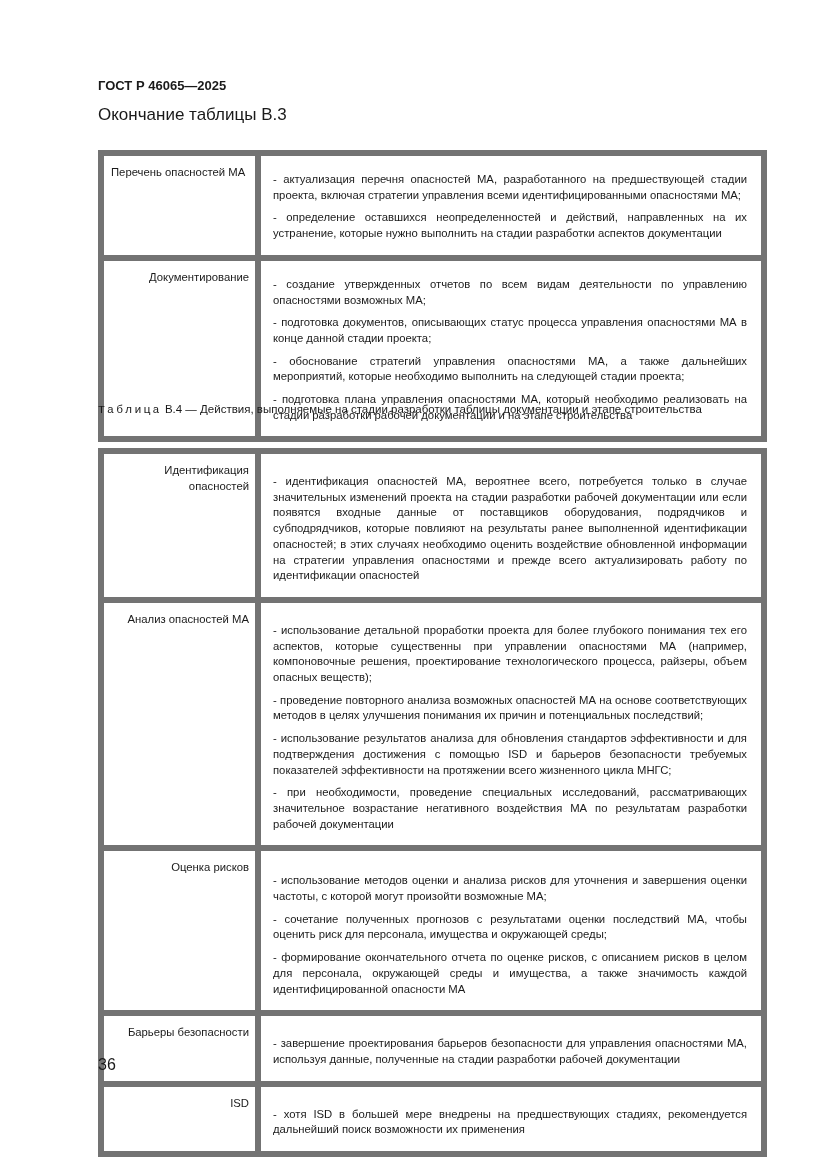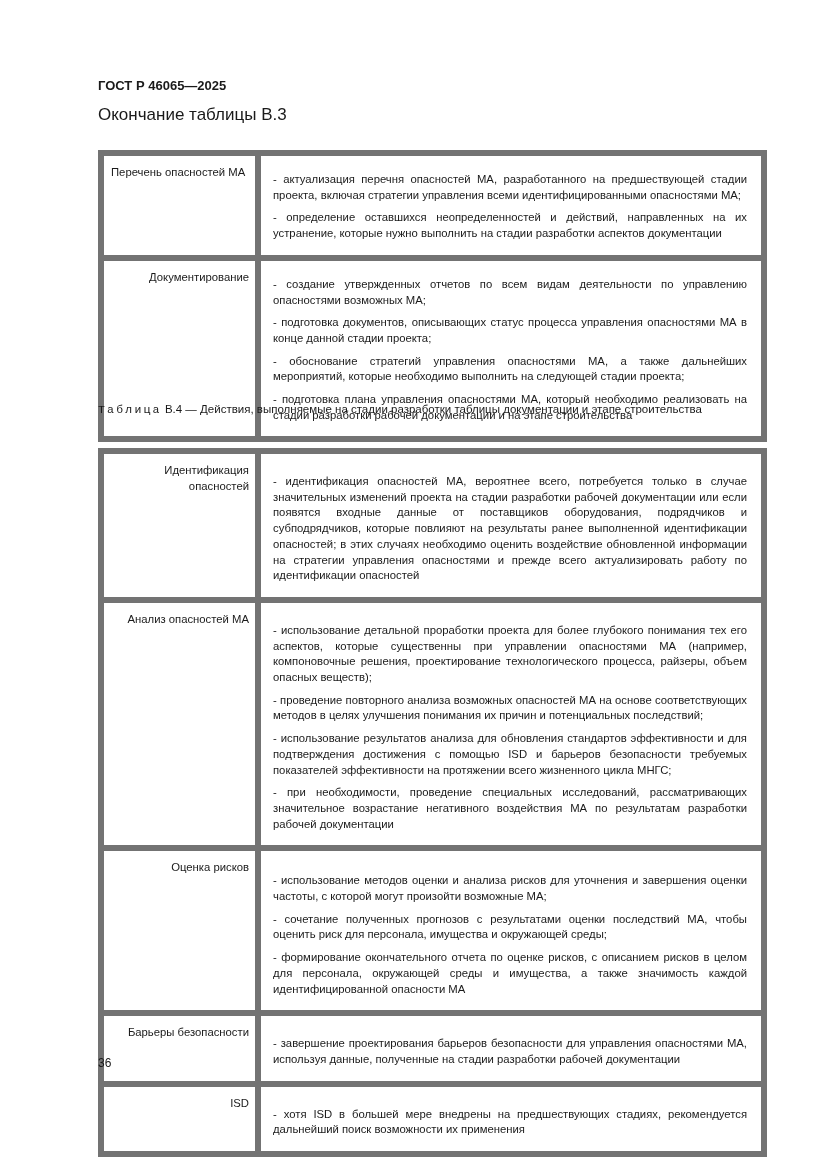--- a/index.html
+++ b/index.html
@@ -30,21 +30,21 @@
     border: 6px solid #737373; vertical-align: top;
     padding: 0;
   }
   td.term { width: 138px; padding: 9px 6px 6px 7px !important; text-align: right; }
   td.desc { padding: 9px 7px 6px 5px !important; text-align: justify; }
   .t1 { top: 150px; }
   .t2 { top: 448px; }
   .term-justify { text-align: justify; text-align-last: left; }
   .desc p { margin: 7px; }
   .page-number {
-    position: absolute; left: 98px; top: 1056px; font-size: 12px;
+    position: absolute; left: 98px; top: 1056px; font-size: 16px;
   }
 </style>
 </head>
 <body>
 
 <div class="page-header">ГОСТ Р 46065—2025</div>
 
 <div class="continuation">Окончание таблицы В.3</div>
 
 <table class="doc-table t1">

